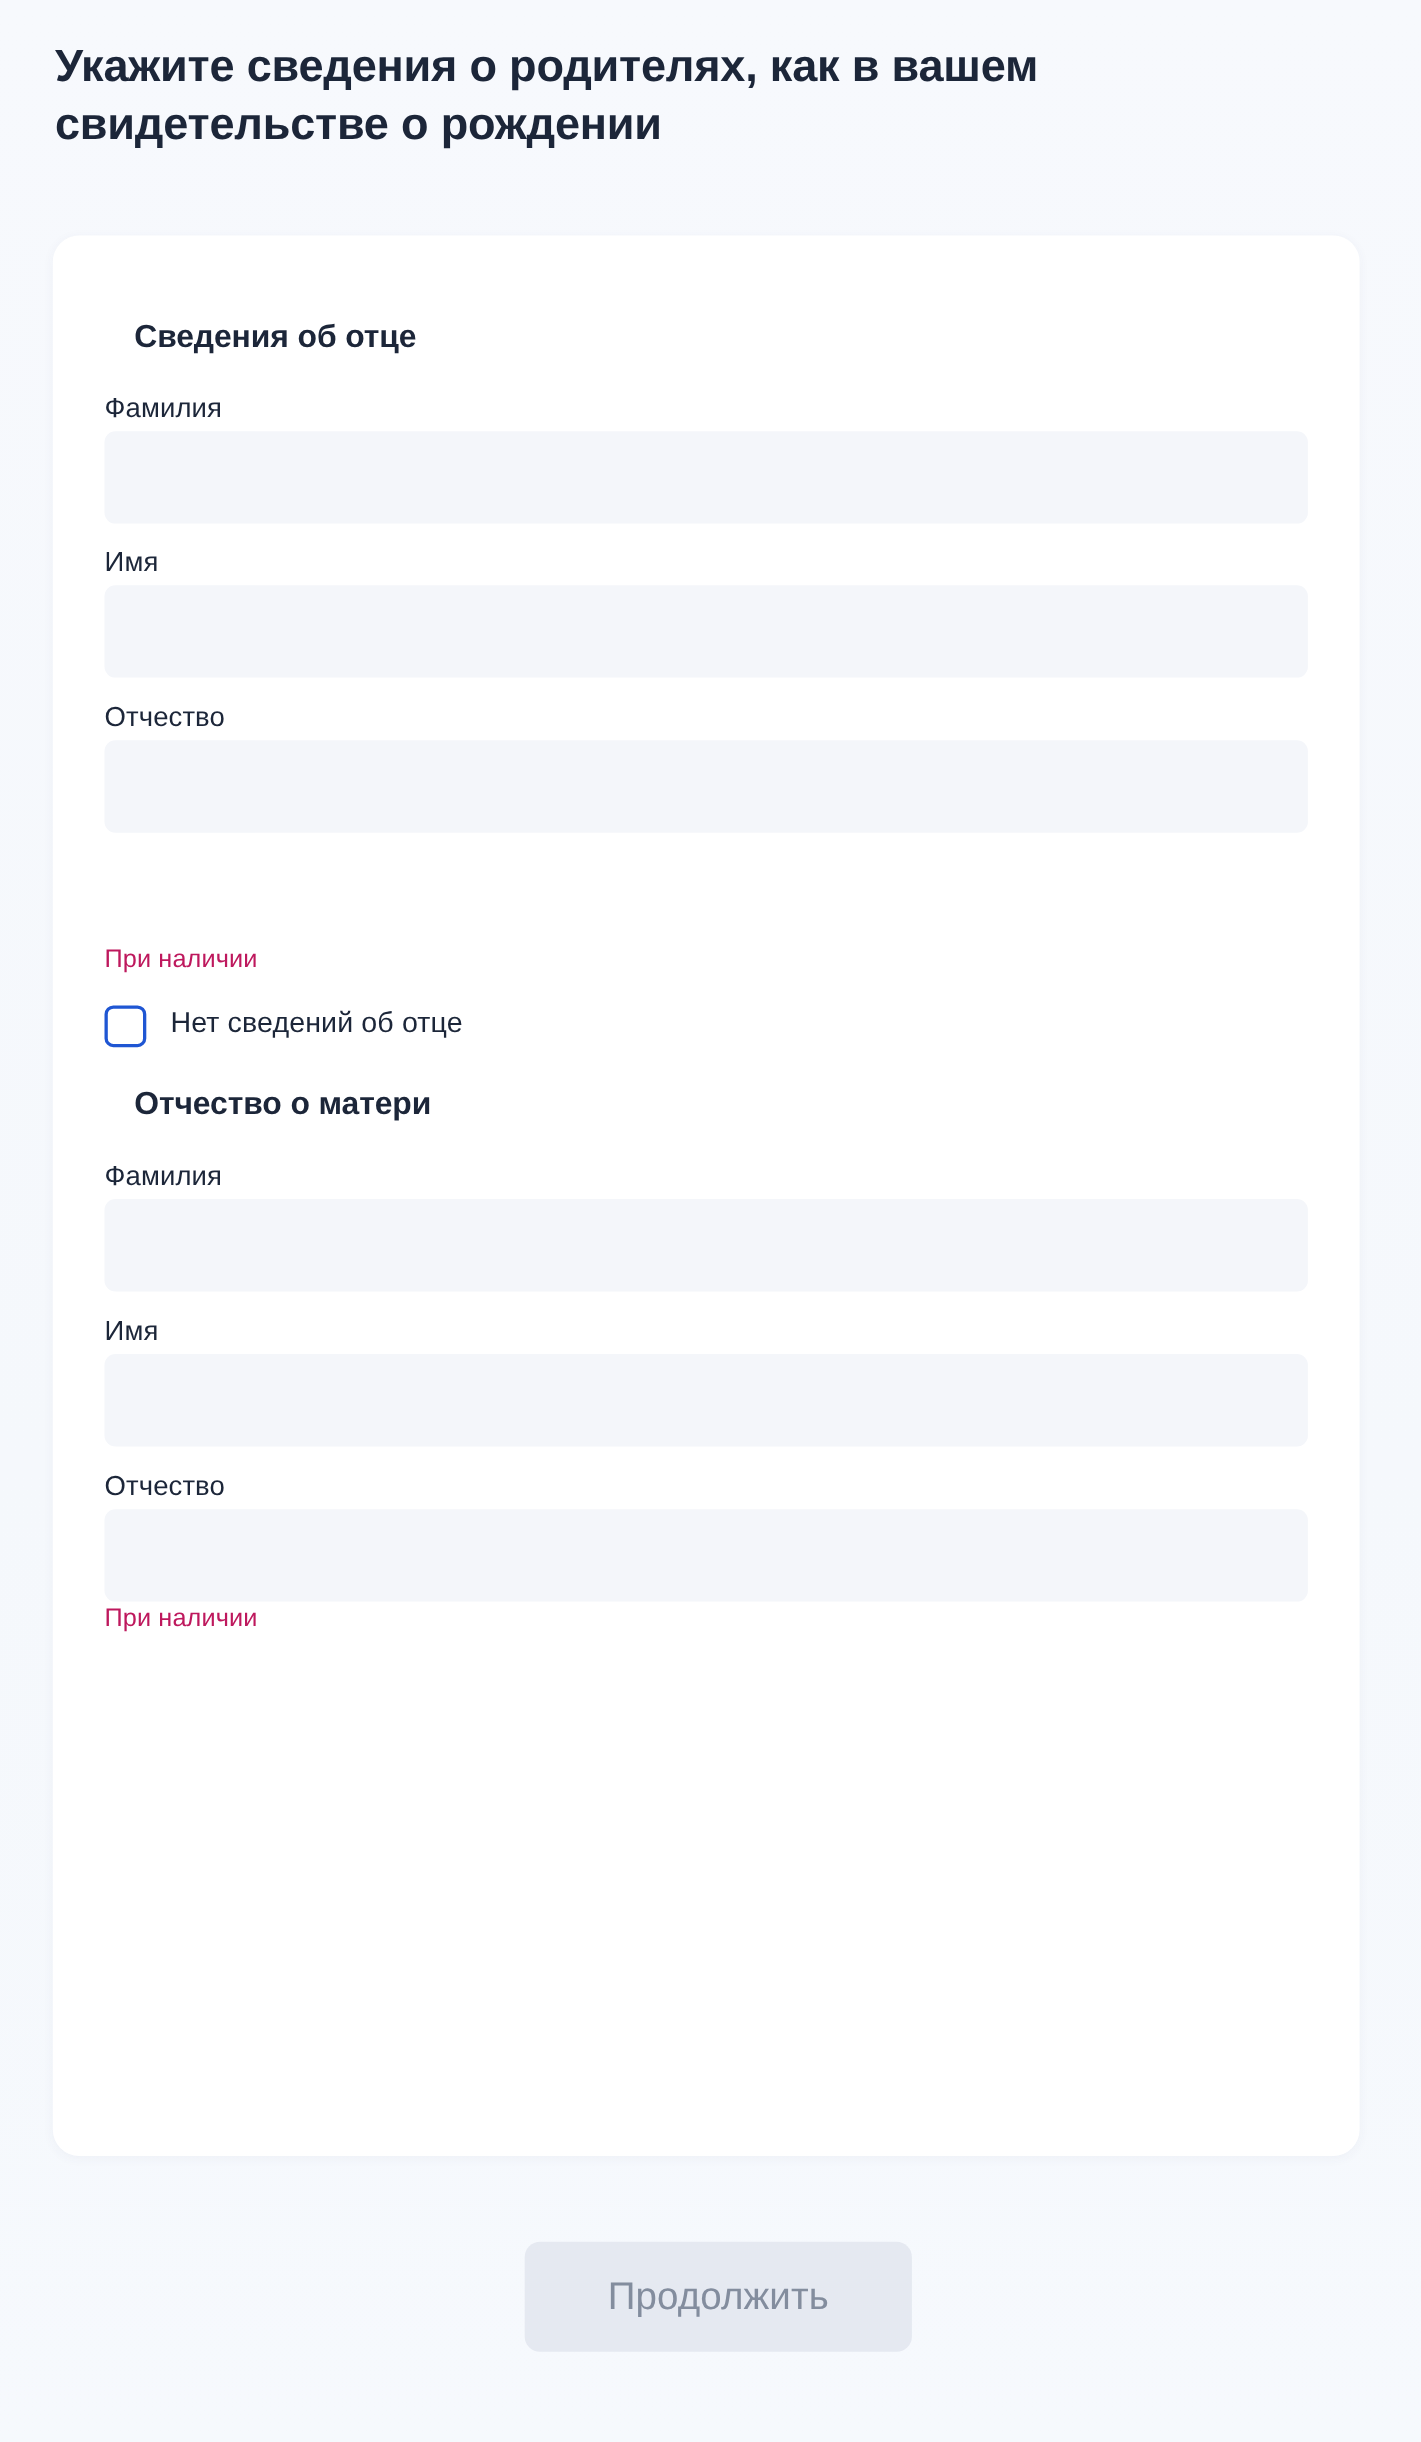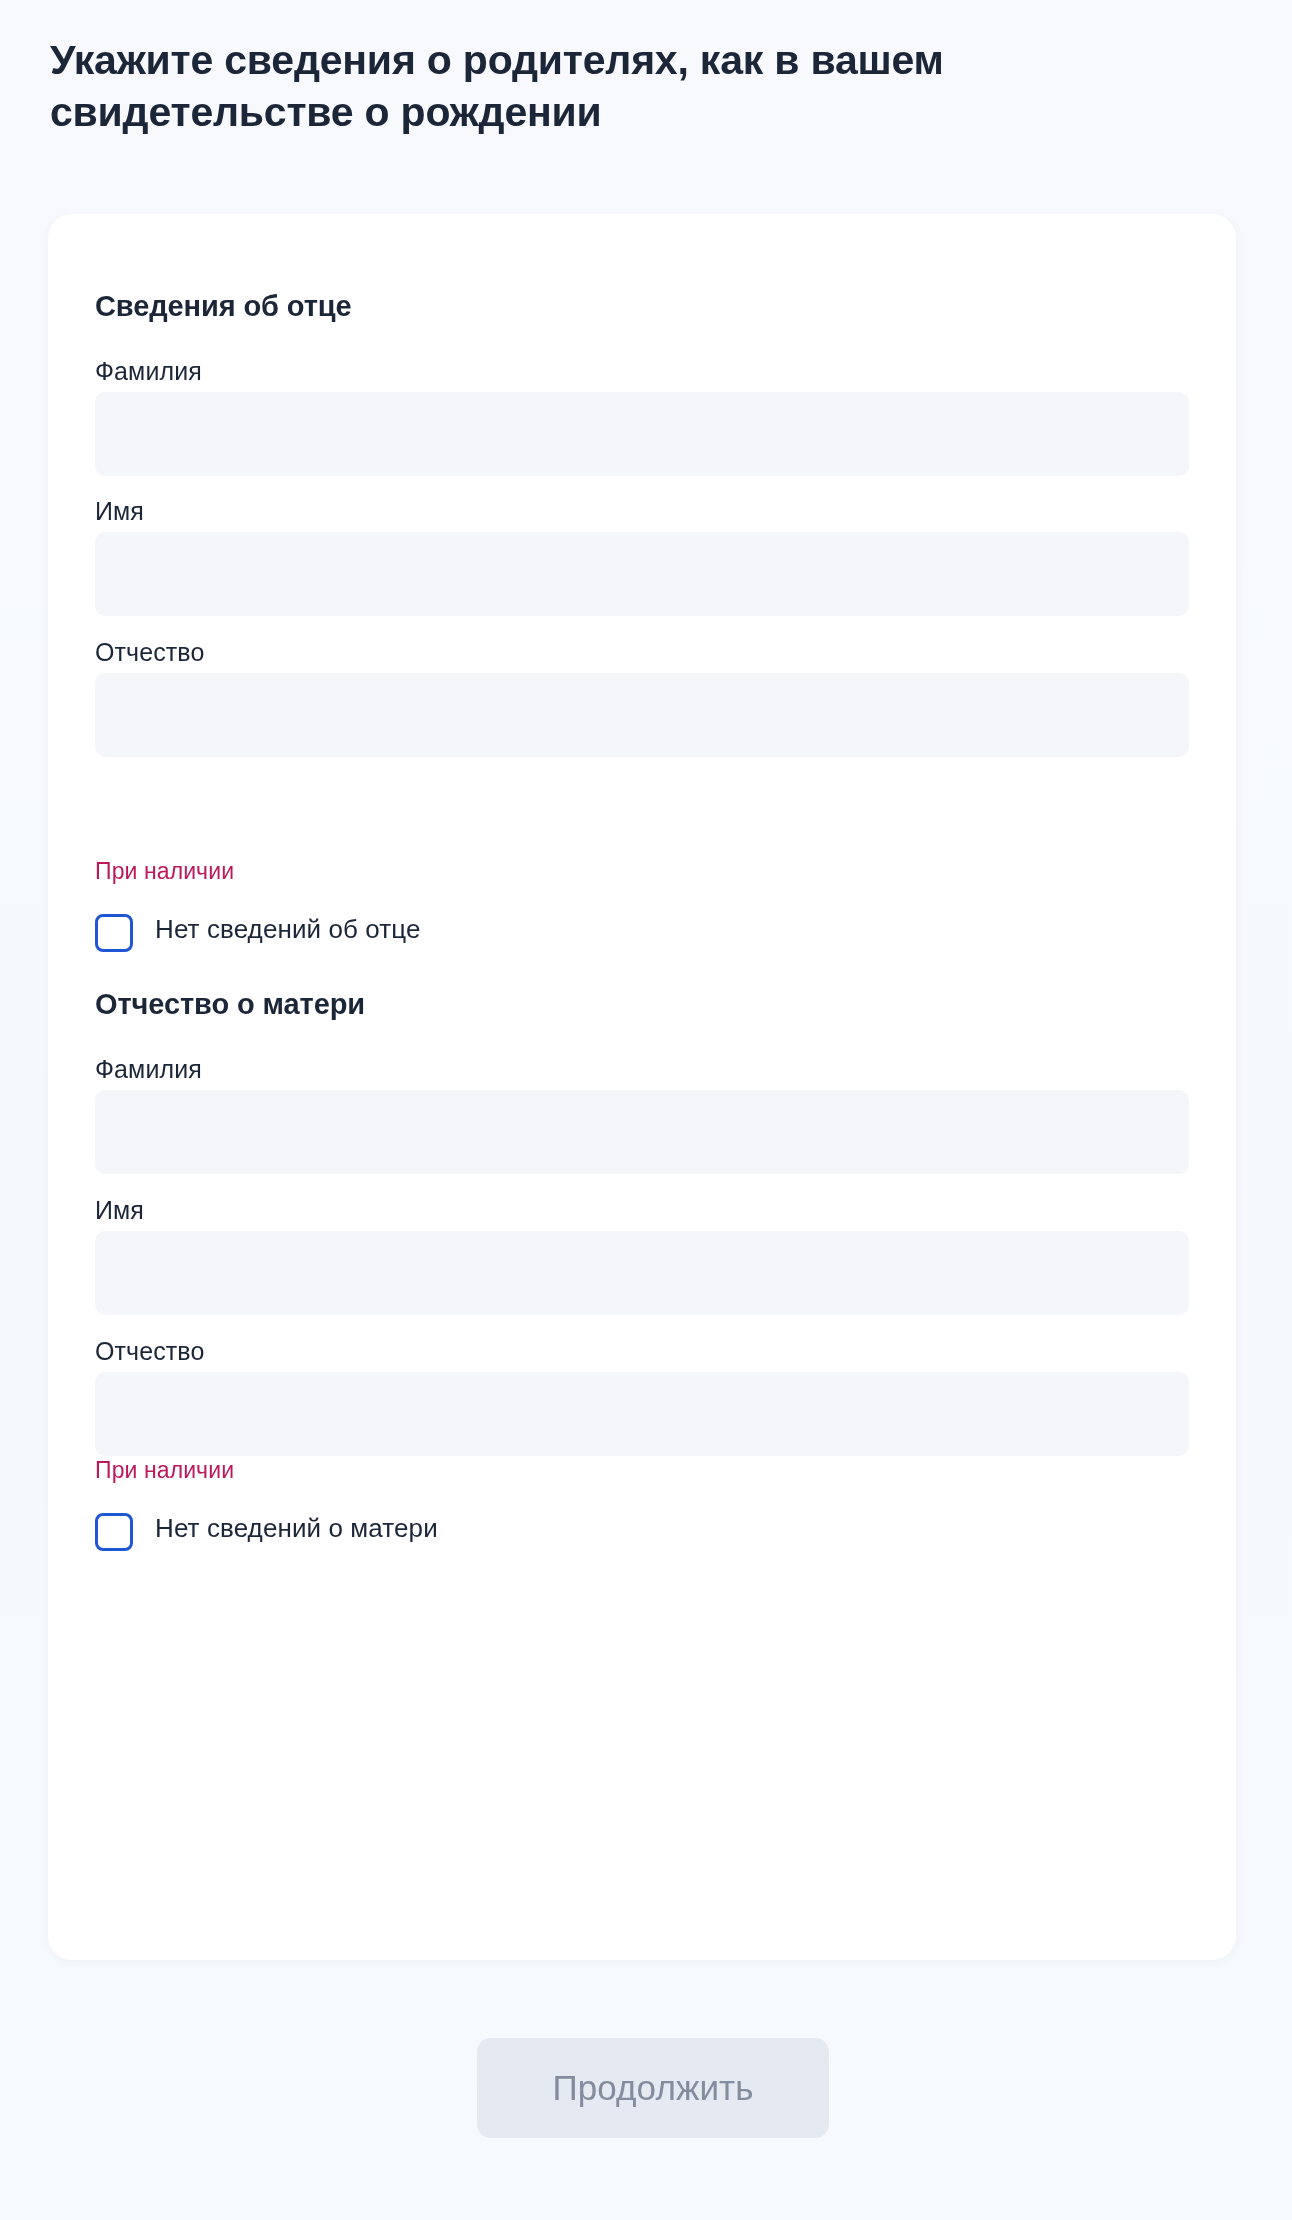--- a/index.html
+++ b/index.html
@@ -43,20 +43,21 @@
     background: #ffffff;
     border-radius: 24px;
     box-shadow: 0 2px 10px rgba(60, 80, 120, 0.045);
   }
 
   .section-title {
     font-size: 29px;
     font-weight: 700;
     color: #1c2639;
     letter-spacing: -0.1px;
+    margin-left: 27px;
   }
 
   .field-label {
     font-size: 25px;
     font-weight: 400;
     color: #1c2639;
     letter-spacing: 0.1px;
   }
 
   .text-input {
@@ -168,22 +169,18 @@
       <input class="text-input" type="text" placeholder="" style="">
     </div>
 
     <label class="abs field-label" style="left:47px; top:1123px;">Отчество</label>
     <div class="abs" style="left:47px; top:1158px; width:1094px;">
       <input class="text-input" type="text" placeholder="" style="">
     </div>
 
     <div class="abs hint-text" style="left:47px; top:1243px;">При наличии</div>
 
-    <div class="abs checkbox-row" style="left:47px; top:1299px;">
-      <span class="checkbox-box"></span>
-      <span class="checkbox-label">Нет сведений о матери</span>
-    </div>
 
   </div>
 
   <button class="submit-button" aria-disabled="true">Продолжить</button>
 
 </div>
 
 </body></html>

